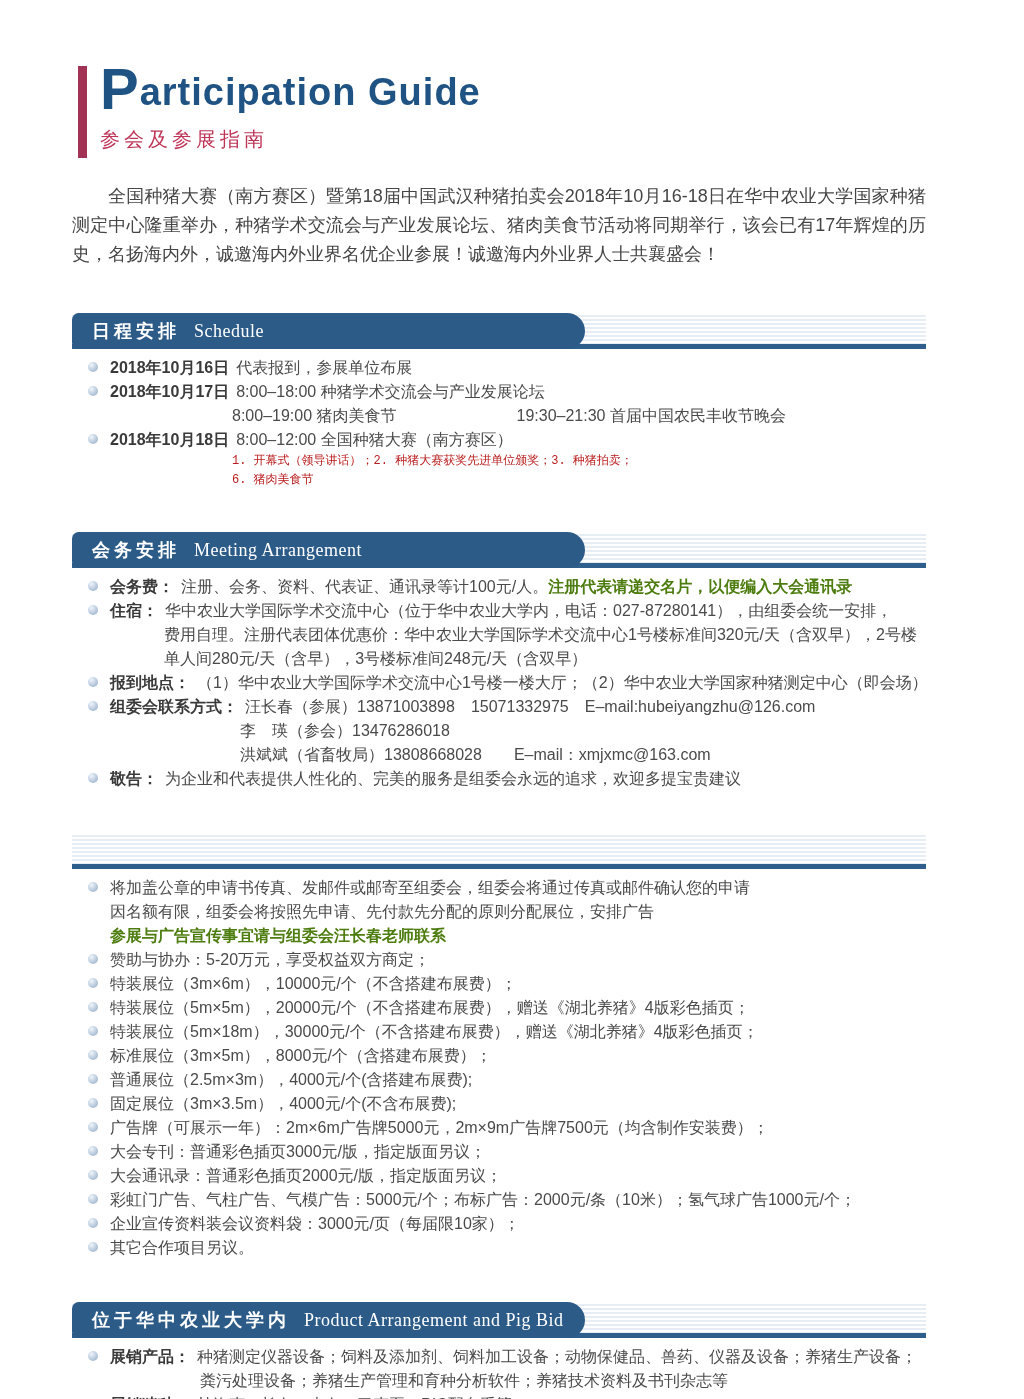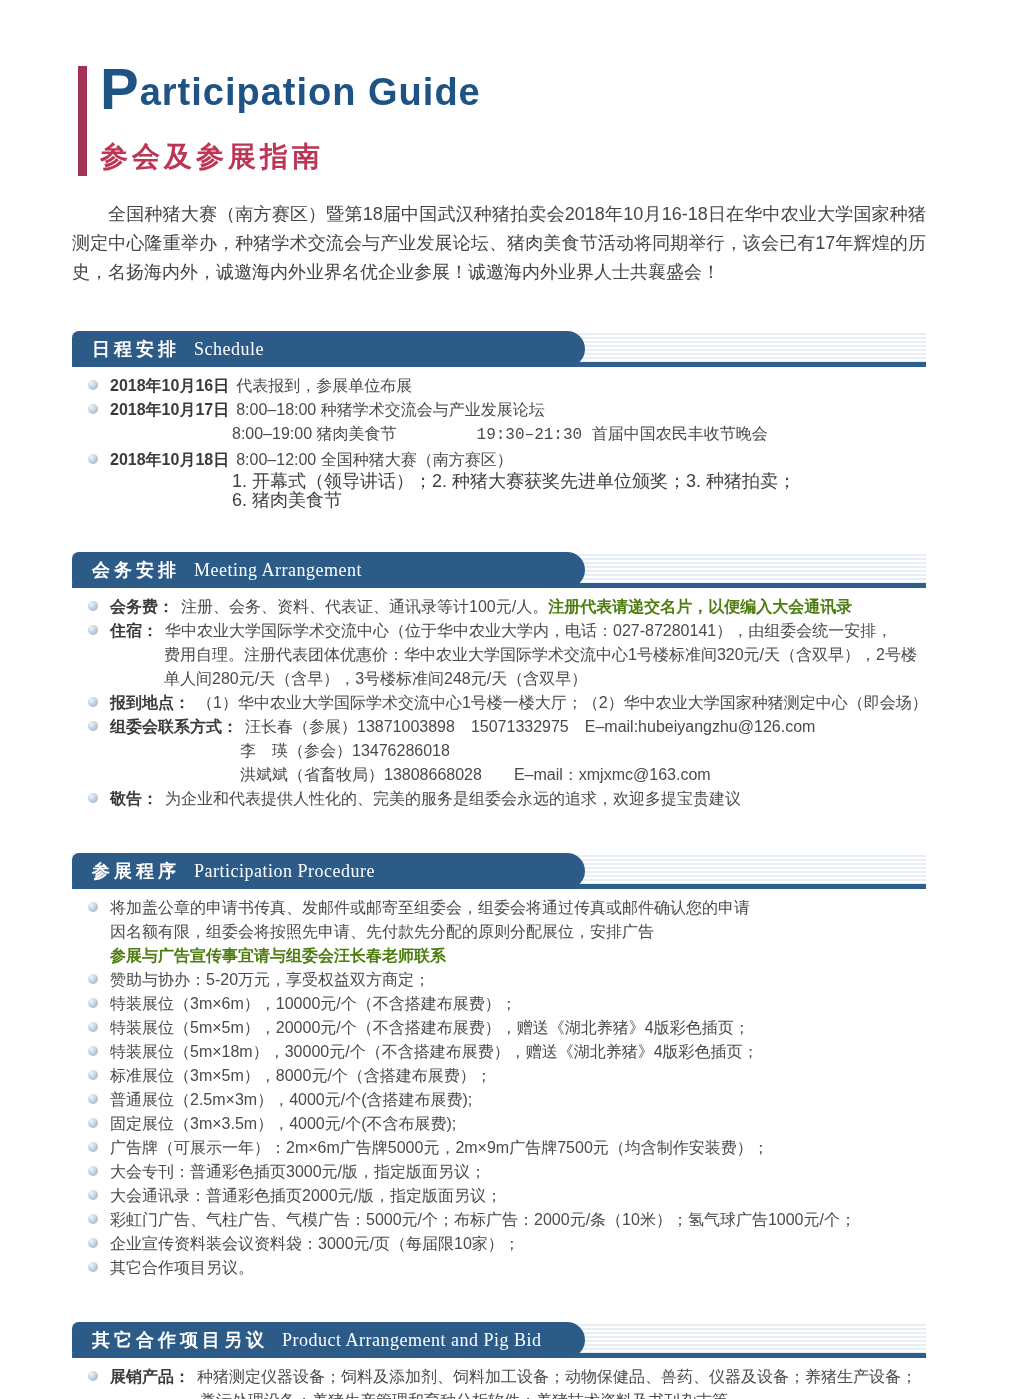--- a/index.html
+++ b/index.html
@@ -8,21 +8,21 @@
     font-family:"Liberation Sans","DejaVu Sans",sans-serif;
     -webkit-font-smoothing:antialiased;
   }
   .page{position:relative;width:1024px;height:1399px;background:#fff;}
 
   
   .doc-header{display:flex;margin:66px 98px 0 78px;}
   .accent-bar{width:9px;background:#A23355;margin-right:13px;align-self:stretch;}
   .title-en{color:#1F5384;font-weight:700;font-size:38px;line-height:52px;letter-spacing:1px;}
   .title-en .cap{font-size:58px;line-height:40px;vertical-align:-4px;}
-  .title-zh{color:#BE3455;font-weight:700;font-size:28px;line-height:38px;letter-spacing:4px;margin-top:20px;}
+  .title-zh{color:#BE3455;font-weight:400;font-size:20px;line-height:38px;letter-spacing:4px;margin-top:2px;}
 
   
   .intro{
     margin:24px 98px 0 72px;font-size:18px;line-height:29px;color:#454545;
     text-indent:2em;text-align:justify;
   }
 
   
   .sections{margin:0 98px 0 72px;}
   section{margin-top:16px;}
@@ -43,29 +43,29 @@
   
   .items{list-style:none;margin:0;padding:0;}
   .item{
     position:relative;padding-left:38px;margin-bottom:3px;
     font-size:16px;line-height:21px;color:#4a4a4a;white-space:nowrap;
   }
   .item .bullet{
     position:absolute;left:16px;top:5px;width:10px;height:10px;border-radius:50%;
     background:radial-gradient(circle at 35% 30%,#f0f5fa 0%,#c3d2e3 45%,#8ea9c6 100%);
   }
-  .item.small{font-size:18px;line-height:16px;color:#404040;}
+  .item.small{font-size:12px;line-height:16px;color:#b91c1c;font-family:Liberation Mono, monospace;}
   .item.ind-sub{padding-left:160px;}
   .item.ind-contact{padding-left:168px;}
   .item.ind-cont3{padding-left:92px;}
   .item.ind-cont5{padding-left:128px;}
   .seg{display:inline;}
   .seg.b{font-weight:700;color:#3a3a3a;margin-right:7px;}
   .seg.red{color:#4d7c0f;font-weight:700;}
-  .seg.gap{margin-left:80px;font-family:Liberation Mono, monospace;}
+  .seg.gap{margin-left:120px;}
 </style>
 </head>
 <body>
 
 <div class="page">
 
   <header class="doc-header">
     <div class="accent-bar"></div>
     <div>
       <div class="title-en"><span class="cap">P</span><span>articipation Guide</span></div>
@@ -112,24 +112,20 @@
           <li class="item"><span class="bullet"></span><span class="seg b">组委会联系方式：</span><span class="seg">汪长春（参展）13871003898　15071332975　E–mail:hubeiyangzhu@126.com</span></li>
           <li class="item ind-contact"><span class="seg">李　瑛（参会）13476286018</span></li>
           <li class="item ind-contact"><span class="seg">洪斌斌（省畜牧局）13808668028　　E–mail：xmjxmc@163.com</span></li>
           <li class="item"><span class="bullet"></span><span class="seg b">敬告：</span><span class="seg">为企业和代表提供人性化的、完美的服务是组委会永远的追求，欢迎多提宝贵建议</span></li>
         </ul>
       </section>
       <section>
         <div class="sec-header">
           <div class="stripes"></div>
           <div class="rule"></div>
-          <div class="pill">
-            <span class="zh">参展程序</span>
-            <span class="en">Participation Procedure</span>
-          </div>
         </div>
         <ul class="items">
           <li class="item"><span class="bullet"></span><span class="seg">将加盖公章的申请书传真、发邮件或邮寄至组委会，组委会将通过传真或邮件确认您的申请</span></li>
           <li class="item"><span class="seg">因名额有限，组委会将按照先申请、先付款先分配的原则分配展位，安排广告</span></li>
           <li class="item"><span class="seg red">参展与广告宣传事宜请与组委会汪长春老师联系</span></li>
           <li class="item"><span class="bullet"></span><span class="seg">赞助与协办：5-20万元，享受权益双方商定；</span></li>
           <li class="item"><span class="bullet"></span><span class="seg">特装展位（3m×6m），10000元/个（不含搭建布展费）；</span></li>
           <li class="item"><span class="bullet"></span><span class="seg">特装展位（5m×5m），20000元/个（不含搭建布展费），赠送《湖北养猪》4版彩色插页；</span></li>
           <li class="item"><span class="bullet"></span><span class="seg">特装展位（5m×18m），30000元/个（不含搭建布展费），赠送《湖北养猪》4版彩色插页；</span></li>
           <li class="item"><span class="bullet"></span><span class="seg">标准展位（3m×5m），8000元/个（含搭建布展费）；</span></li>
@@ -141,21 +137,21 @@
           <li class="item"><span class="bullet"></span><span class="seg">彩虹门广告、气柱广告、气模广告：5000元/个；布标广告：2000元/条（10米）；氢气球广告1000元/个；</span></li>
           <li class="item"><span class="bullet"></span><span class="seg">企业宣传资料装会议资料袋：3000元/页（每届限10家）；</span></li>
           <li class="item"><span class="bullet"></span><span class="seg">其它合作项目另议。</span></li>
         </ul>
       </section>
       <section>
         <div class="sec-header">
           <div class="stripes"></div>
           <div class="rule"></div>
           <div class="pill">
-            <span class="zh">其它合作项目另议</span>
+            <span class="zh">位于华中农业大学内</span>
             <span class="en">Product Arrangement and Pig Bid</span>
           </div>
         </div>
         <ul class="items">
           <li class="item"><span class="bullet"></span><span class="seg b">展销产品：</span><span class="seg">种猪测定仪器设备；饲料及添加剂、饲料加工设备；动物保健品、兽药、仪器及设备；养猪生产设备；</span></li>
           <li class="item ind-cont5"><span class="seg">粪污处理设备；养猪生产管理和育种分析软件；养猪技术资料及书刊杂志等</span></li>
           <li class="item"><span class="bullet"></span><span class="seg b">展销猪种：</span><span class="seg">杜洛克、长白、大白、巴克夏、PIC配套系等</span></li>
         </ul>
       </section>
     </div>

